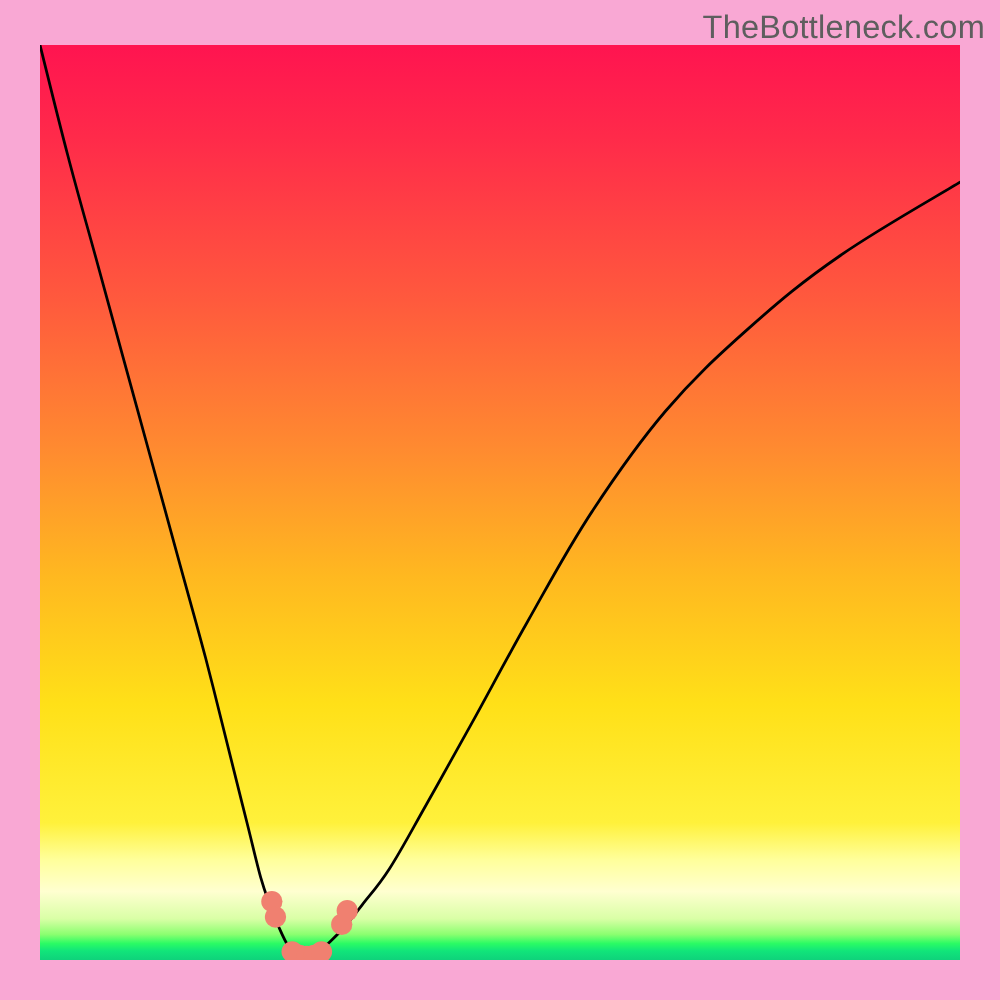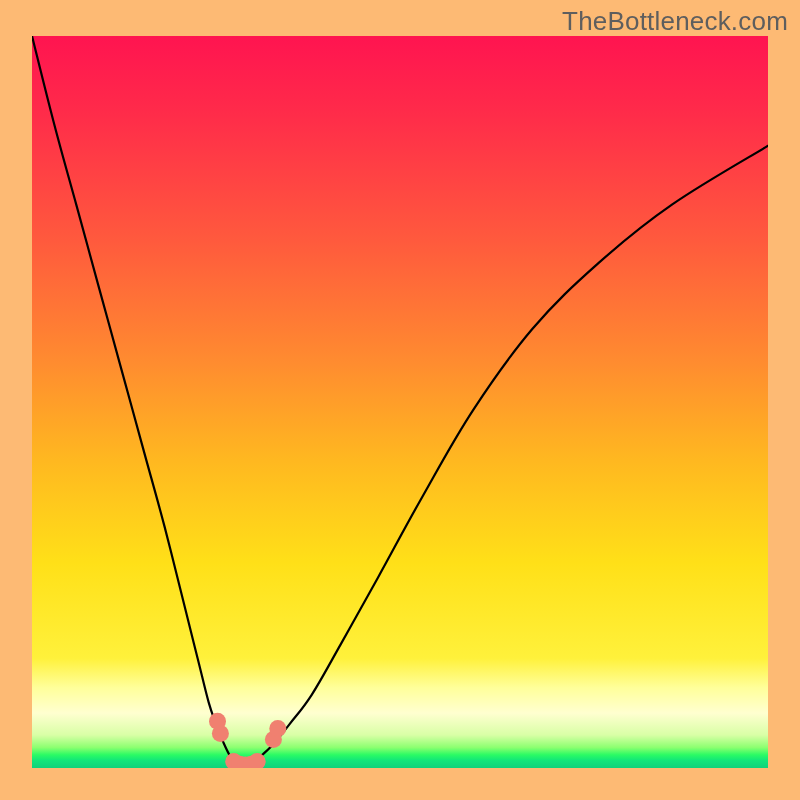--- a/index.html
+++ b/index.html
@@ -10,21 +10,21 @@
     background: #000;
     overflow: hidden;
     font-family: Arial, Helvetica, sans-serif;
   }
   .frame {
     position: absolute;
     left: 0;
     top: 0;
     width: 800px;
     height: 800px;
-    background: #fdba74;
+    background: #f9a8d4;
   }
   .watermark {
     position: absolute;
     top: 6px;
     right: 12px;
     font-size: 26px;
     font-weight: 500;
     color: #5e5e5e;
     letter-spacing: 0.2px;
   }

